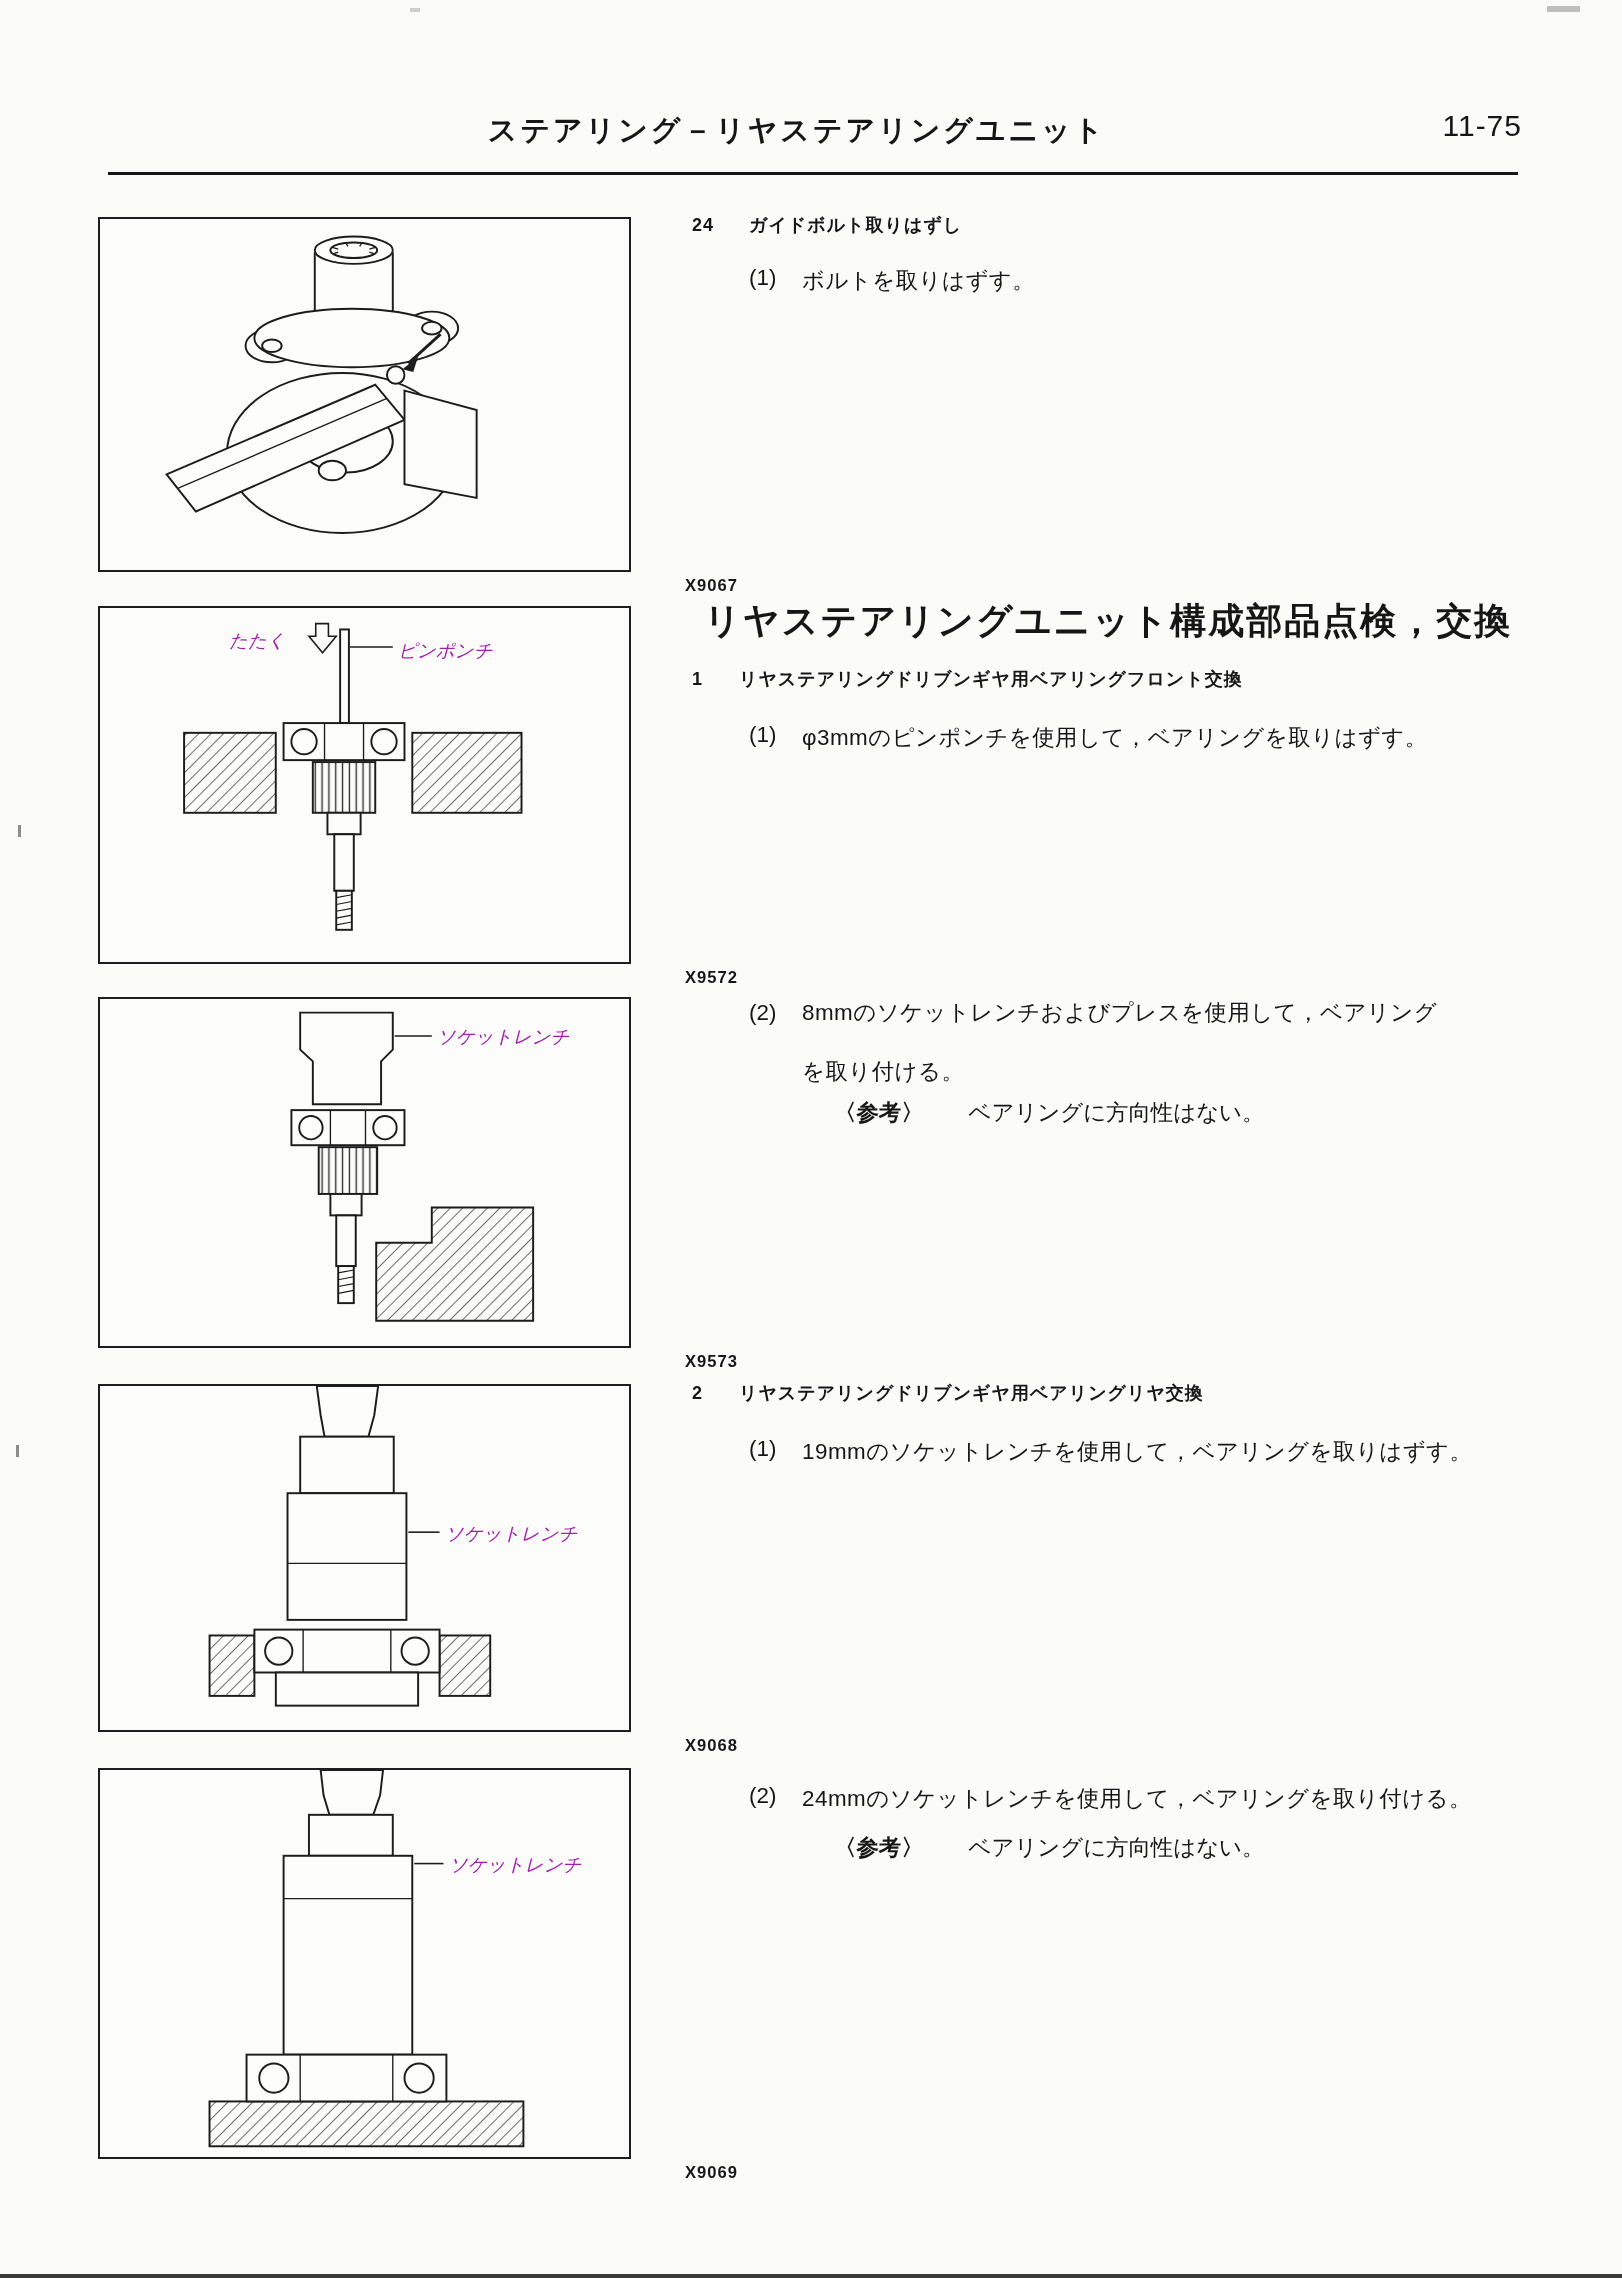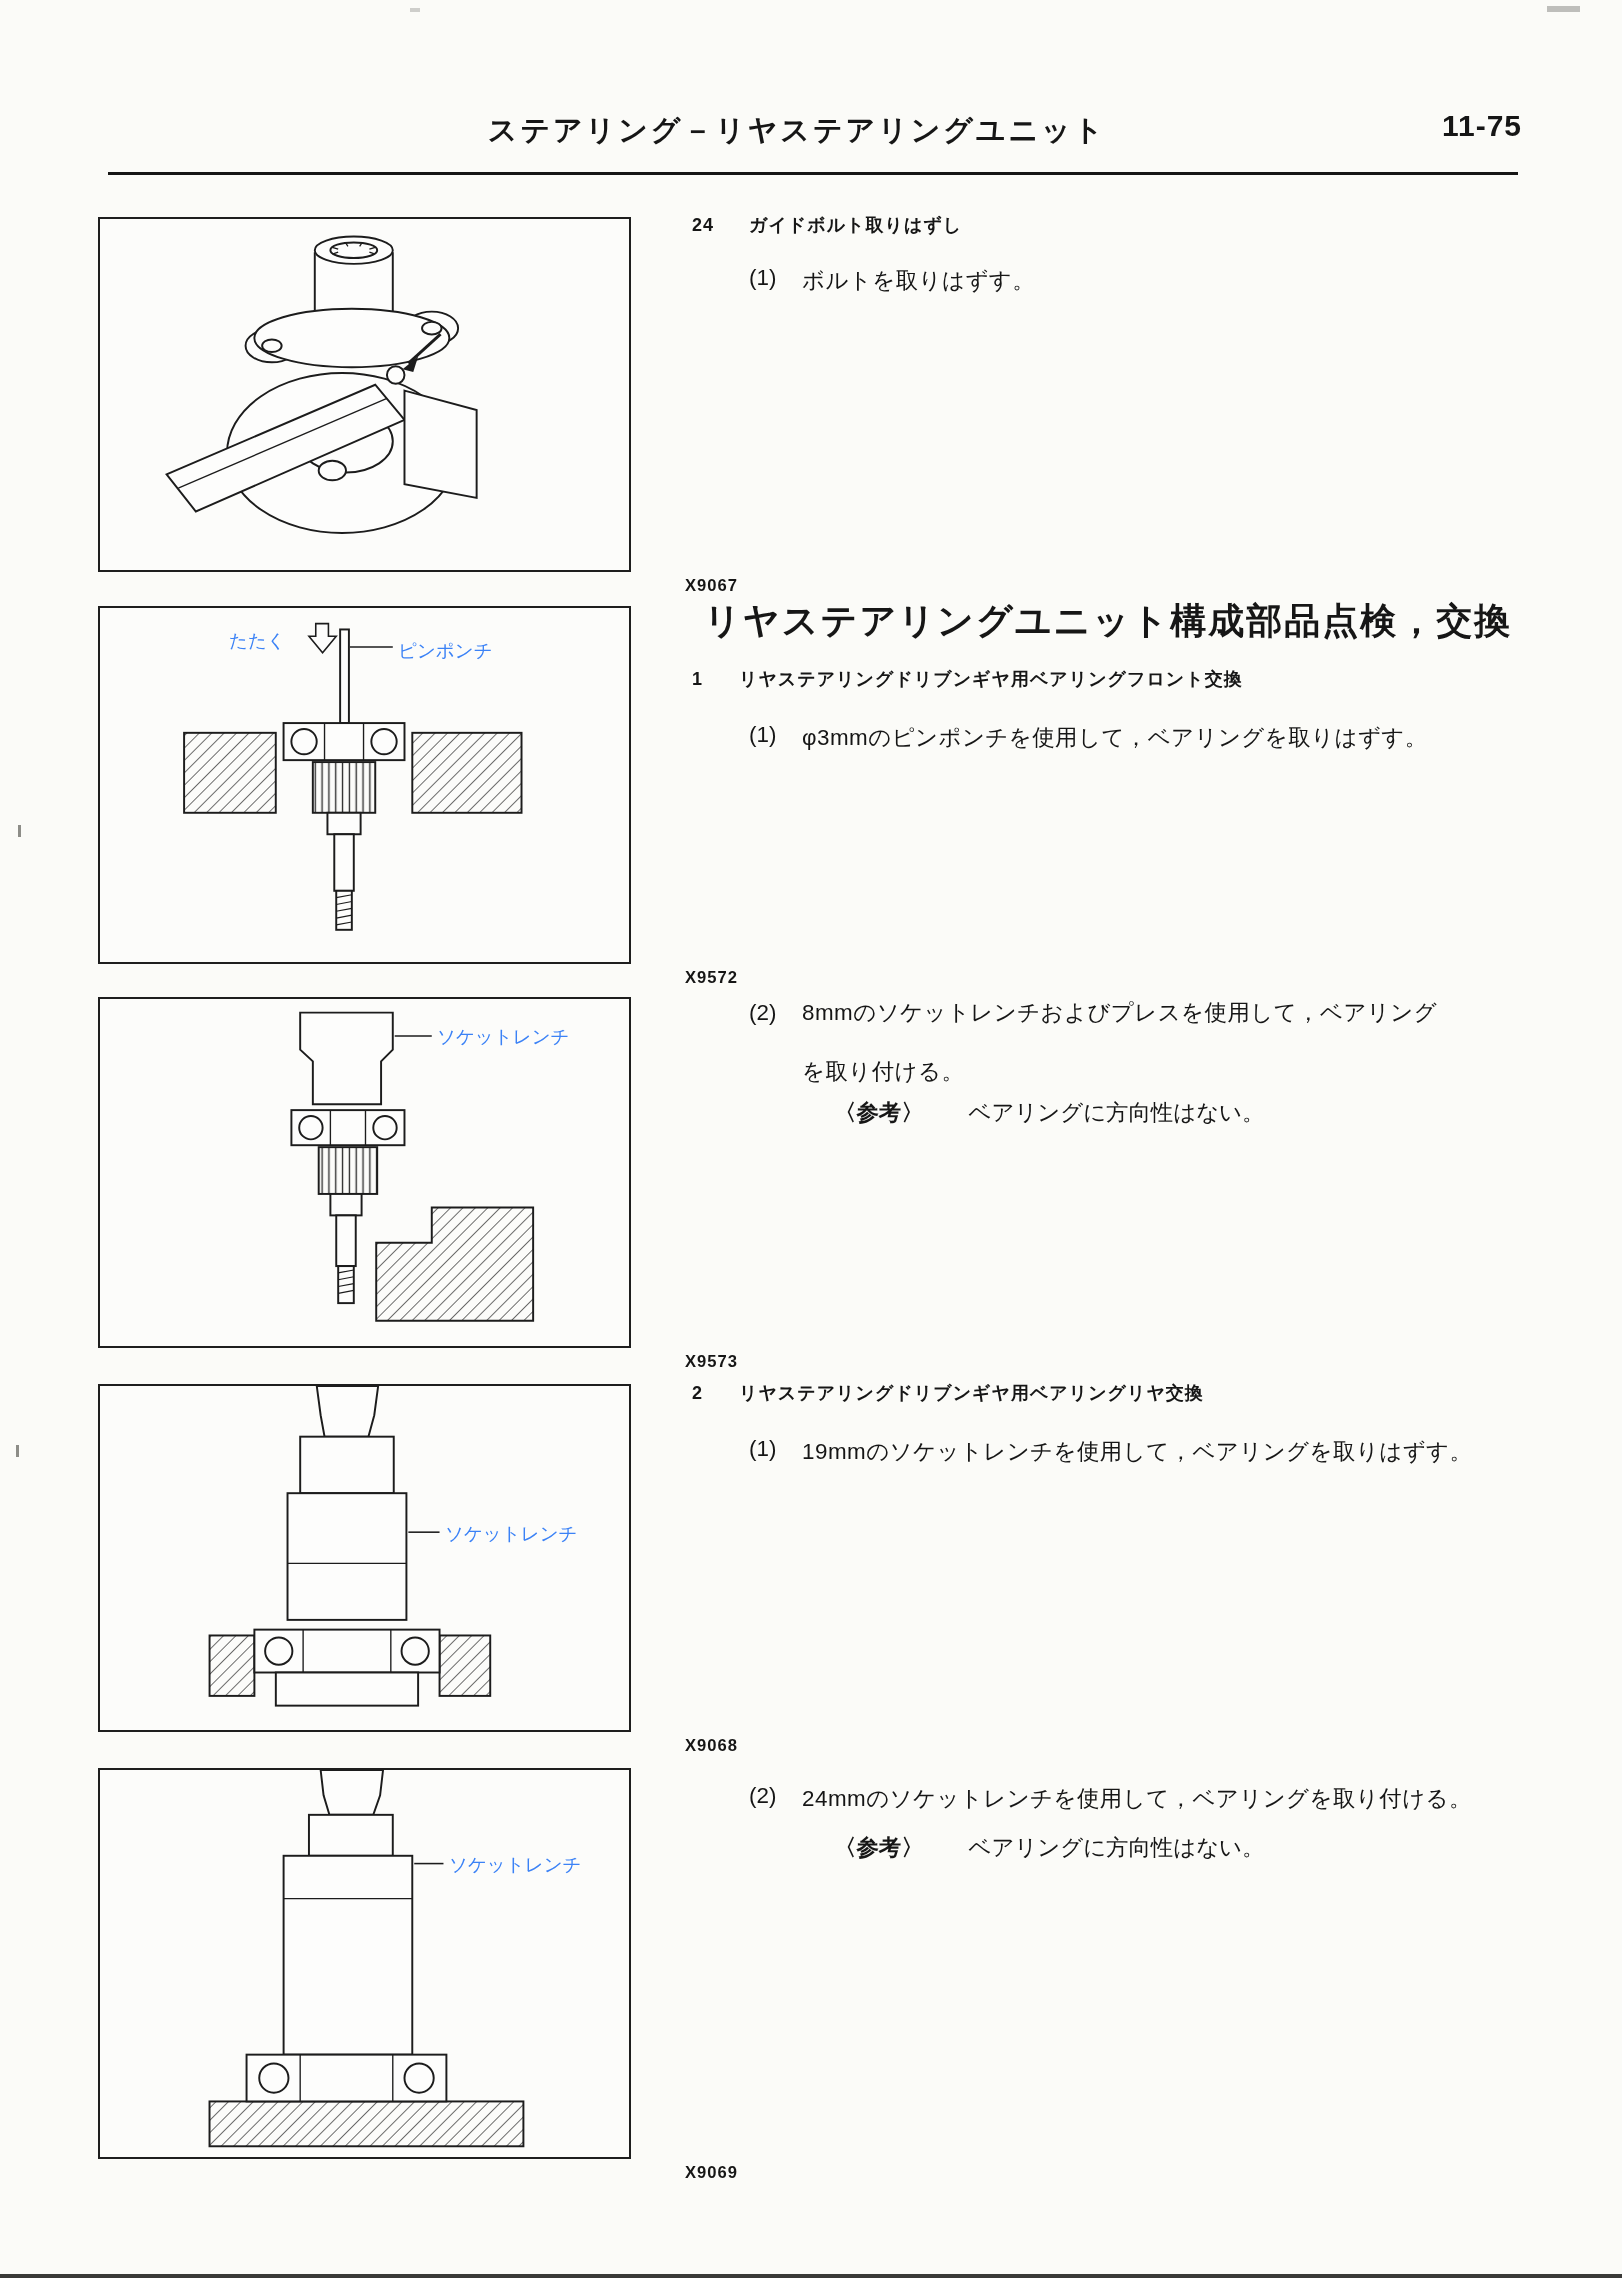--- a/index.html
+++ b/index.html
@@ -5,27 +5,27 @@
   * { box-sizing: border-box; margin: 0; padding: 0; }
   html, body { width: 1623px; height: 2278px; }
   body {
     position: relative;
     background: #fbfbf8;
     font-family: "Liberation Sans", "DejaVu Sans", sans-serif;
     color: #161616;
     overflow: hidden;
   }
   .header-title { position: absolute; left: 92px; top: 111px; width: 1410px; text-align: center; font-size: 29px; font-weight: bold; letter-spacing: 2.9px; }
-  .page-number { position: absolute; top: 109px; right: 101px; font-size: 30px; font-weight: bold; letter-spacing: 1px; }
+  .page-number { position: absolute; top: 109px; right: 101px; font-size: 30px; font-weight: normal; letter-spacing: 1px; }
   .header-rule { position: absolute; left: 108px; top: 172px; width: 1410px; height: 2.9px; background: #161616; }
 
   .figure { position: absolute; left: 98px; width: 640px; }
   .figure-box { position: relative; border: 2px solid #1e1e1e; background: #fcfcfa; width: 533px; }
   .figure-caption { text-align: right; margin-top: 3.9px; font-size: 16.6px; font-weight: bold; letter-spacing: 1px; }
-  .fig-label { position: absolute; font-size: 18.5px; white-space: nowrap; color: #3b82f6; }
+  .fig-label { position: absolute; font-size: 18.5px; white-space: nowrap; color: #a21caf; font-style: italic; }
 
   .h-block { position: absolute; display: flex; font-weight: bold; font-size: 18px; letter-spacing: 1px; white-space: nowrap; align-items: center; }
   .h-num { width: 57px; flex: none; }
   .h-num.narrow { width: 47px; }
   .sub-row { position: absolute; display: flex; font-size: 22.4px; white-space: nowrap; }
   .sub-num { width: 53px; flex: none; }
   .sub-text { letter-spacing: 0.5px; }
   .para { white-space: normal; line-height: 59px; }
   .para .sub-text { width: 640px; }
   .note-row { position: absolute; display: flex; font-size: 22.4px; white-space: nowrap; margin-left: 44px; }

